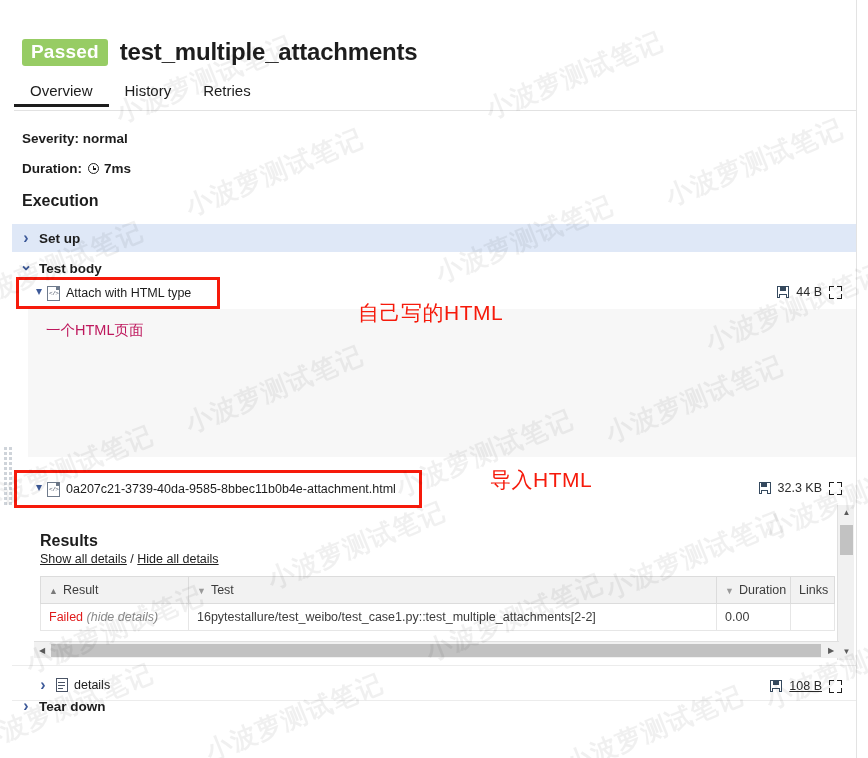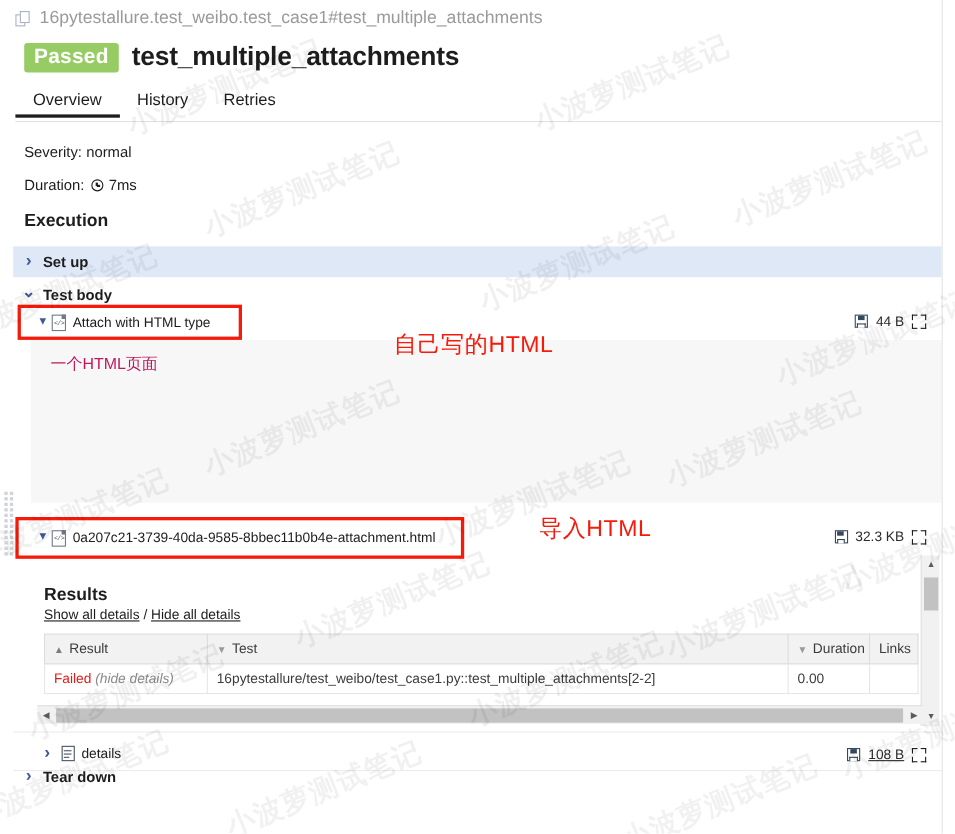--- a/index.html
+++ b/index.html
@@ -78,21 +78,21 @@
     font-size:15px; color:#1d1d1d; padding:0 16px 7px 16px;
     cursor:pointer; position:relative;
   }
   .tab.active { font-weight:normal; }
   .tab.active::after {
     content:""; position:absolute; left:0; right:0; bottom:-1px;
     height:3px; background:#1d1d1d;
   }
 
   
-  .meta { position:absolute; left:22px; font-size:13.5px; color:#1d1d1d; }
+  .meta { position:absolute; left:22px; font-size:13.5px; color:#1d1d1d;font-weight:bold; }
   .meta.sev { top:131px; }
   .meta.dur { top:161px; display:flex; align-items:center; gap:4px; }
   .clock {
     display:inline-block; width:11px; height:11px; border:1.4px solid #1d1d1d;
     border-radius:50%; position:relative; margin:0 1px 0 2px;
   }
   .clock::after {
     content:""; position:absolute; left:3.6px; top:1.6px; width:1.2px; height:3.6px;
     background:#1d1d1d;
   }
@@ -246,27 +246,20 @@
   }
   .doc-icon .l1 { top:4px; } .doc-icon .l2 { top:7px; } .doc-icon .l3 { top:10px; width:5px; }
 
   .hr-line { position:absolute; left:12px; width:844px; height:1px; background:#ececec; }
 </style>
 </head>
 <body>
 
 <div class="page">
 
-  <div class="breadcrumb">
-    <span class="copy-icon">
-      <span class="r1"></span>
-        <span class="r2"></span>
-    </span>
-    <span>16pytestallure.test_weibo.test_case1#test_multiple_attachments</span>
-  </div>
 
   <div class="title-row">
     <span class="badge-passed">Passed</span>
     <span class="test-title">test_multiple_attachments</span>
   </div>
 
   <div class="tabs">
     <div class="tab active">Overview</div>
     <div class="tab">History</div>
     <div class="tab">Retries</div>

